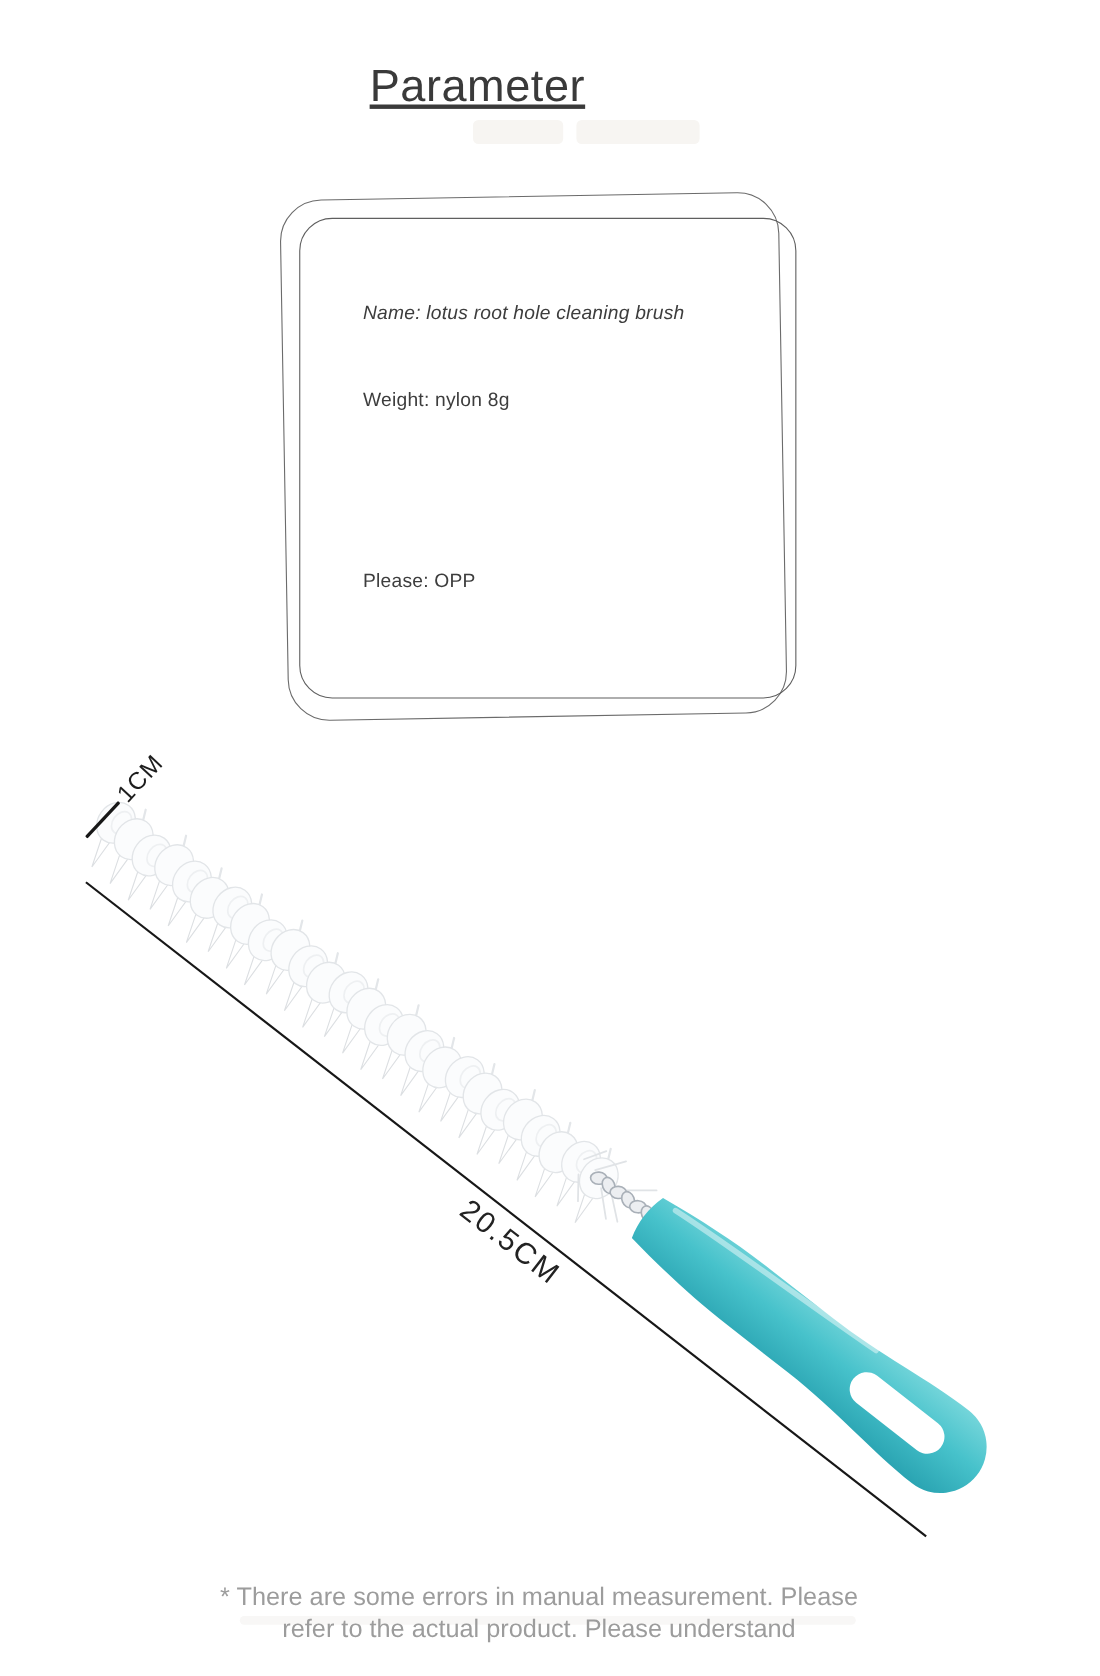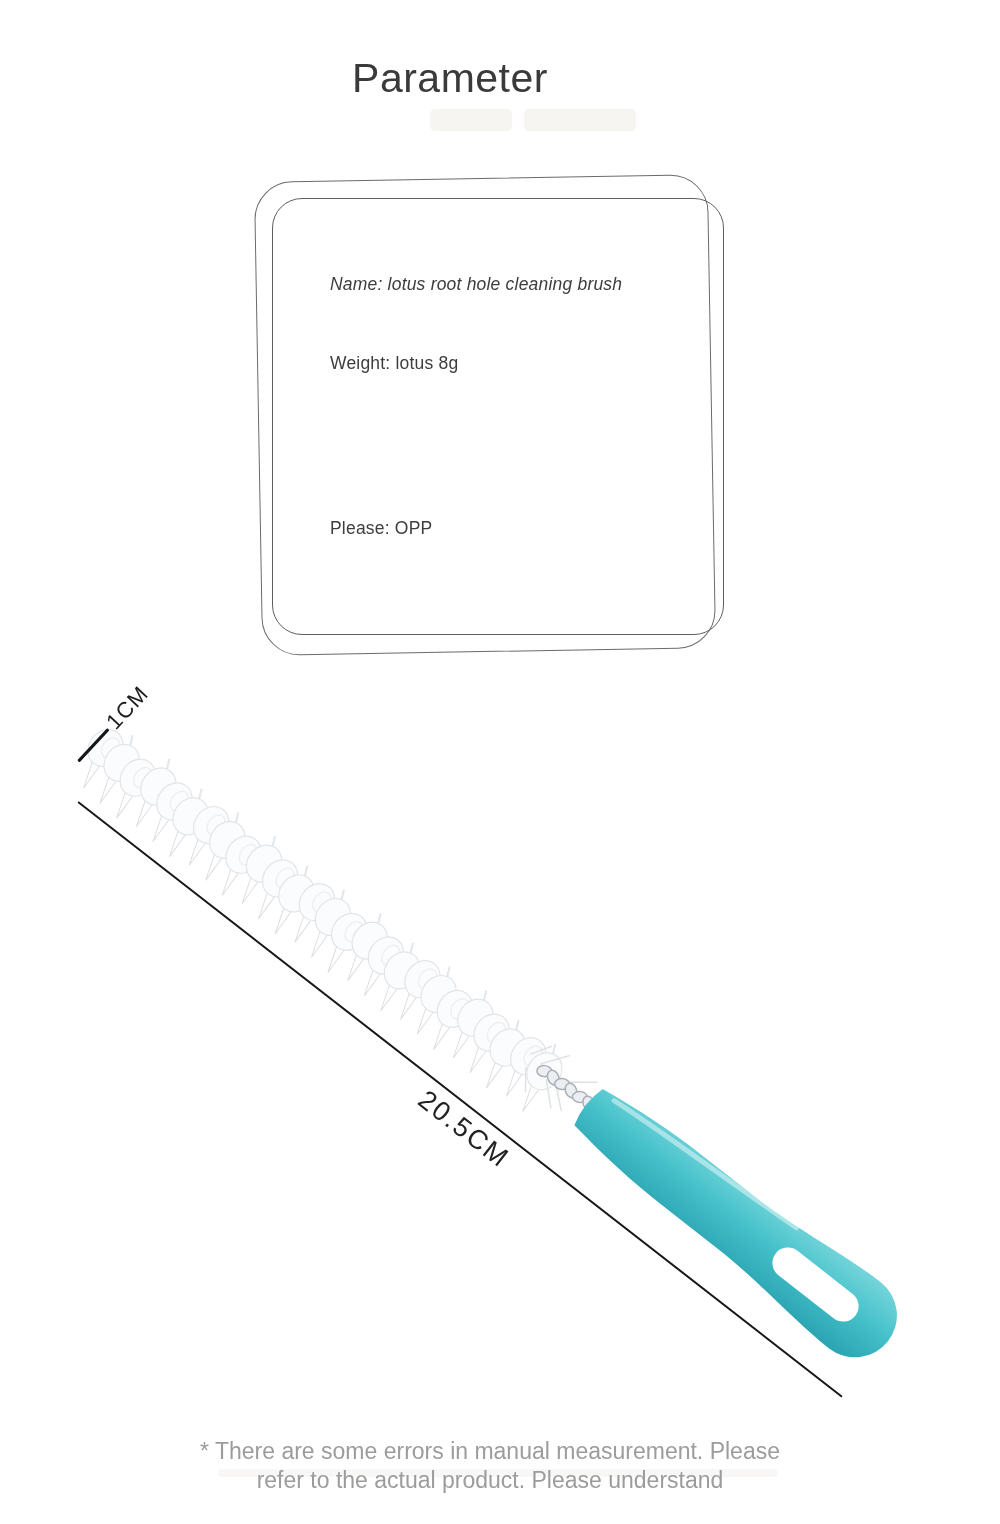--- a/index.html
+++ b/index.html
@@ -4,23 +4,23 @@
 <style>
   html,body{margin:0;padding:0;}
   body{
     width:1000px;height:1524px;
     background:#ffffff;
     font-family:"Liberation Sans", sans-serif;
     position:relative;
     overflow:hidden;
   }
   .title{
-    position:absolute;top:55px;left:16px;width:868px;
+    position:absolute;top:55px;left:0;width:868px;
     text-align:center;margin:0;
-    font-size:41px;font-weight:400;color:#3a3a3a;letter-spacing:.5px;
+    font-size:41px;font-weight:400;color:#3a3a3a;letter-spacing:.5px;text-decoration:underline;
   }
   .artifact{position:absolute;background:#f7f5f2;border-radius:5px;}
   .artifact-a1{left:430px;top:109px;width:82px;height:22px;}
   .artifact-a2{left:524px;top:109px;width:112px;height:22px;}
   .artifact-b{left:218px;top:1469px;width:560px;height:8px;background:#f8f7f6;border-radius:4px;}
 
   .spec-back{
     position:absolute;left:258px;top:178px;width:452px;height:472px;
     border:1px solid #6b6b6b;border-radius:38px;
     transform:rotate(-1deg);
@@ -71,21 +71,21 @@
 
 <div>
 
   <h1 class="title">Parameter</h1>
   <div class="artifact artifact-a1"></div>
   <div class="artifact artifact-a2"></div>
 
   <div class="spec-back"></div>
   <div class="spec-front">
     <p class="spec-row row-name">Name: lotus root hole cleaning brush</p>
-    <p class="spec-row row-weight">Weight: lotus 8g</p>
+    <p class="spec-row row-weight">Weight: nylon 8g</p>
     <p class="spec-row row-packing">Please: OPP</p>
   </div>
 
   <svg class="brush-svg" viewBox="0 0 1000 1524" aria-hidden="true">
     <defs>
       <linearGradient id="hg" x1="0" y1="-42" x2="0" y2="42" gradientUnits="userSpaceOnUse">
         <stop offset="0" stop-color="#74d5da" id="hstop1"></stop>
         <stop offset="0.45" stop-color="#47c2cb" id="hstop2"></stop>
         <stop offset="1" stop-color="#2aa4b2" id="hstop3"></stop>
       </linearGradient>

